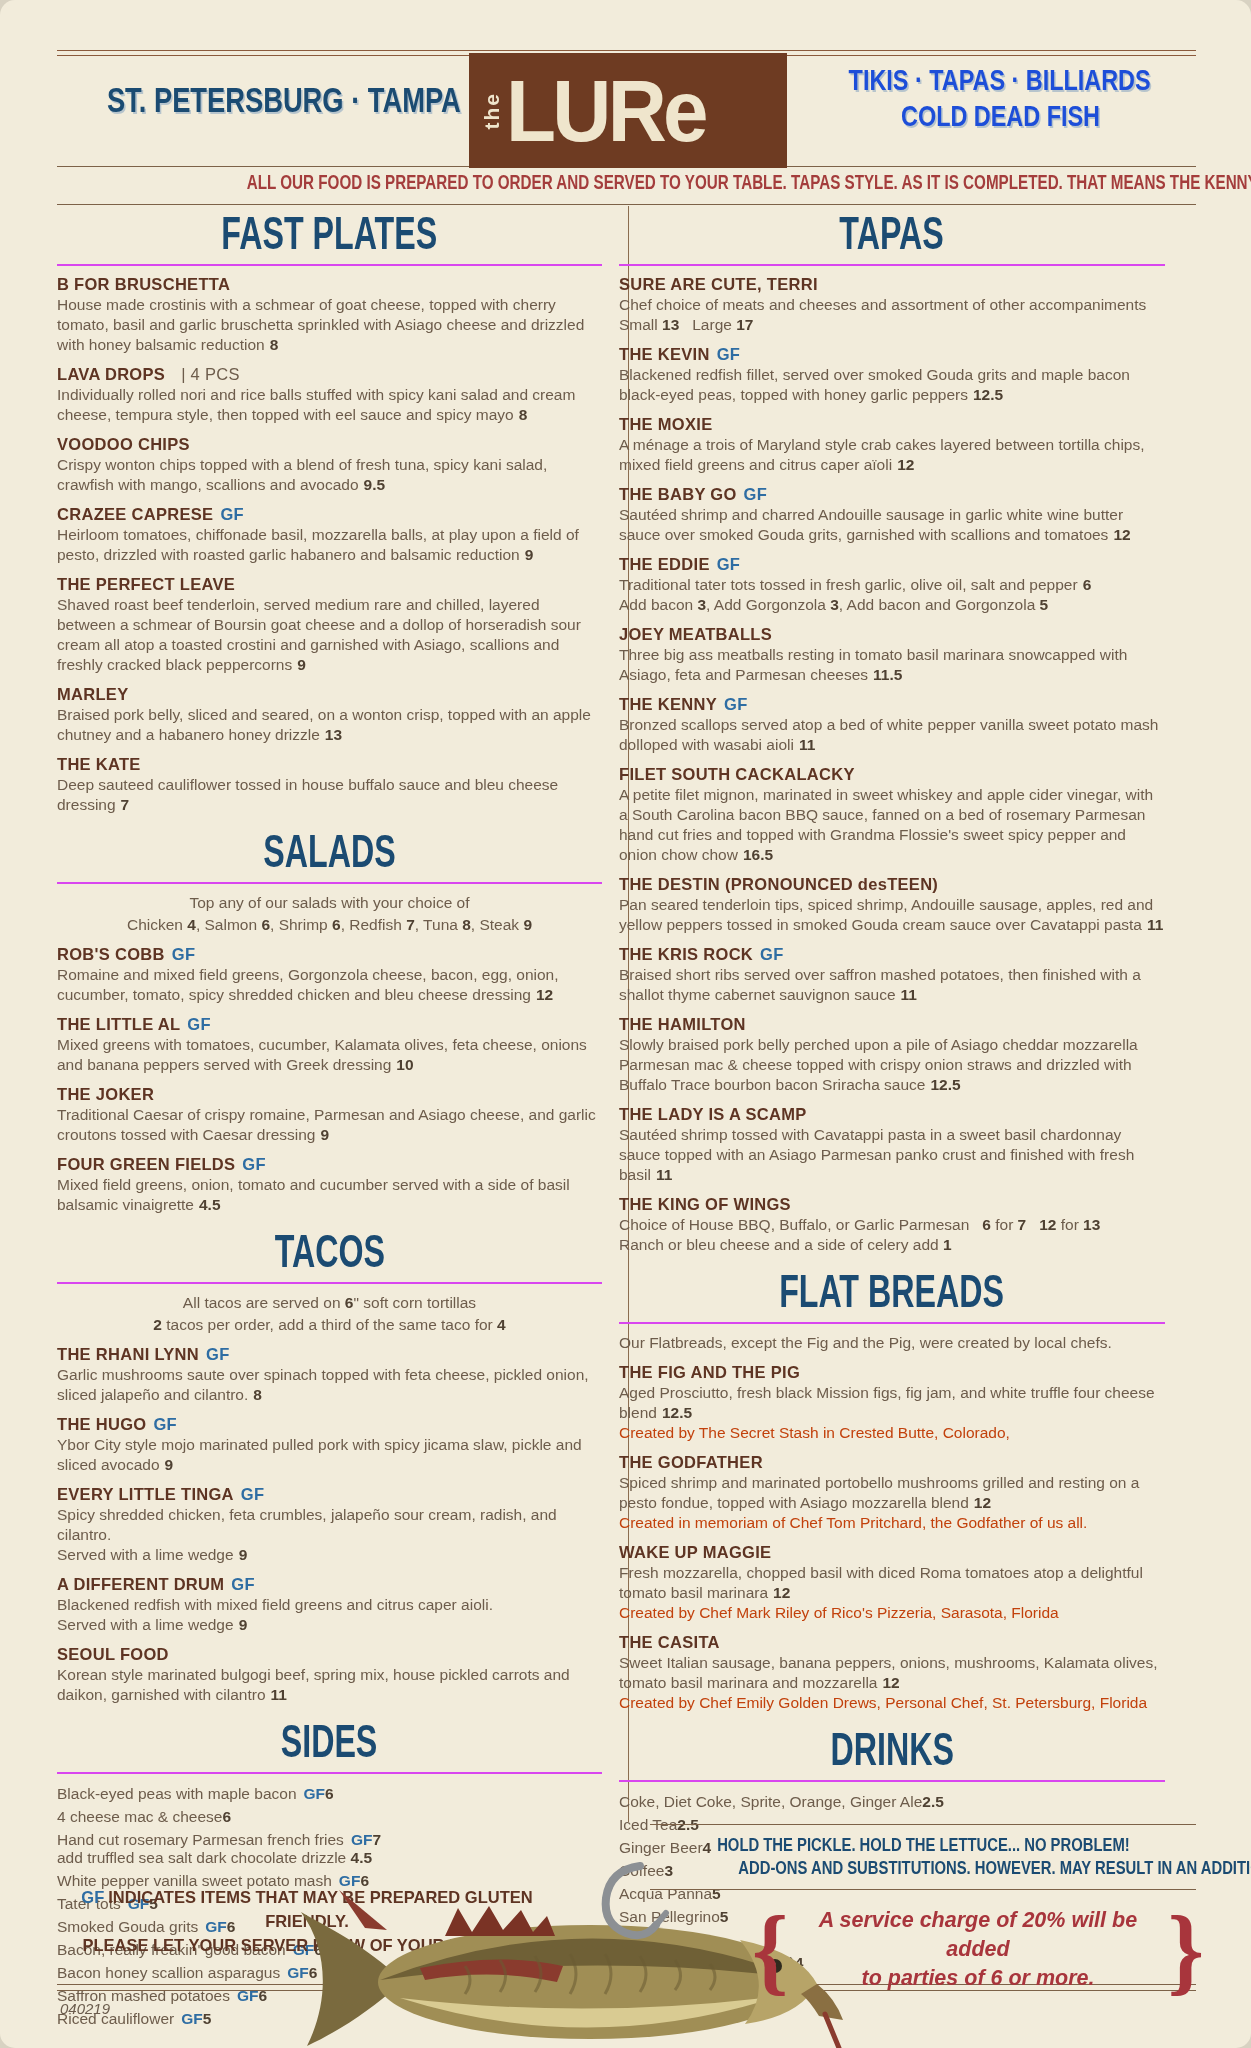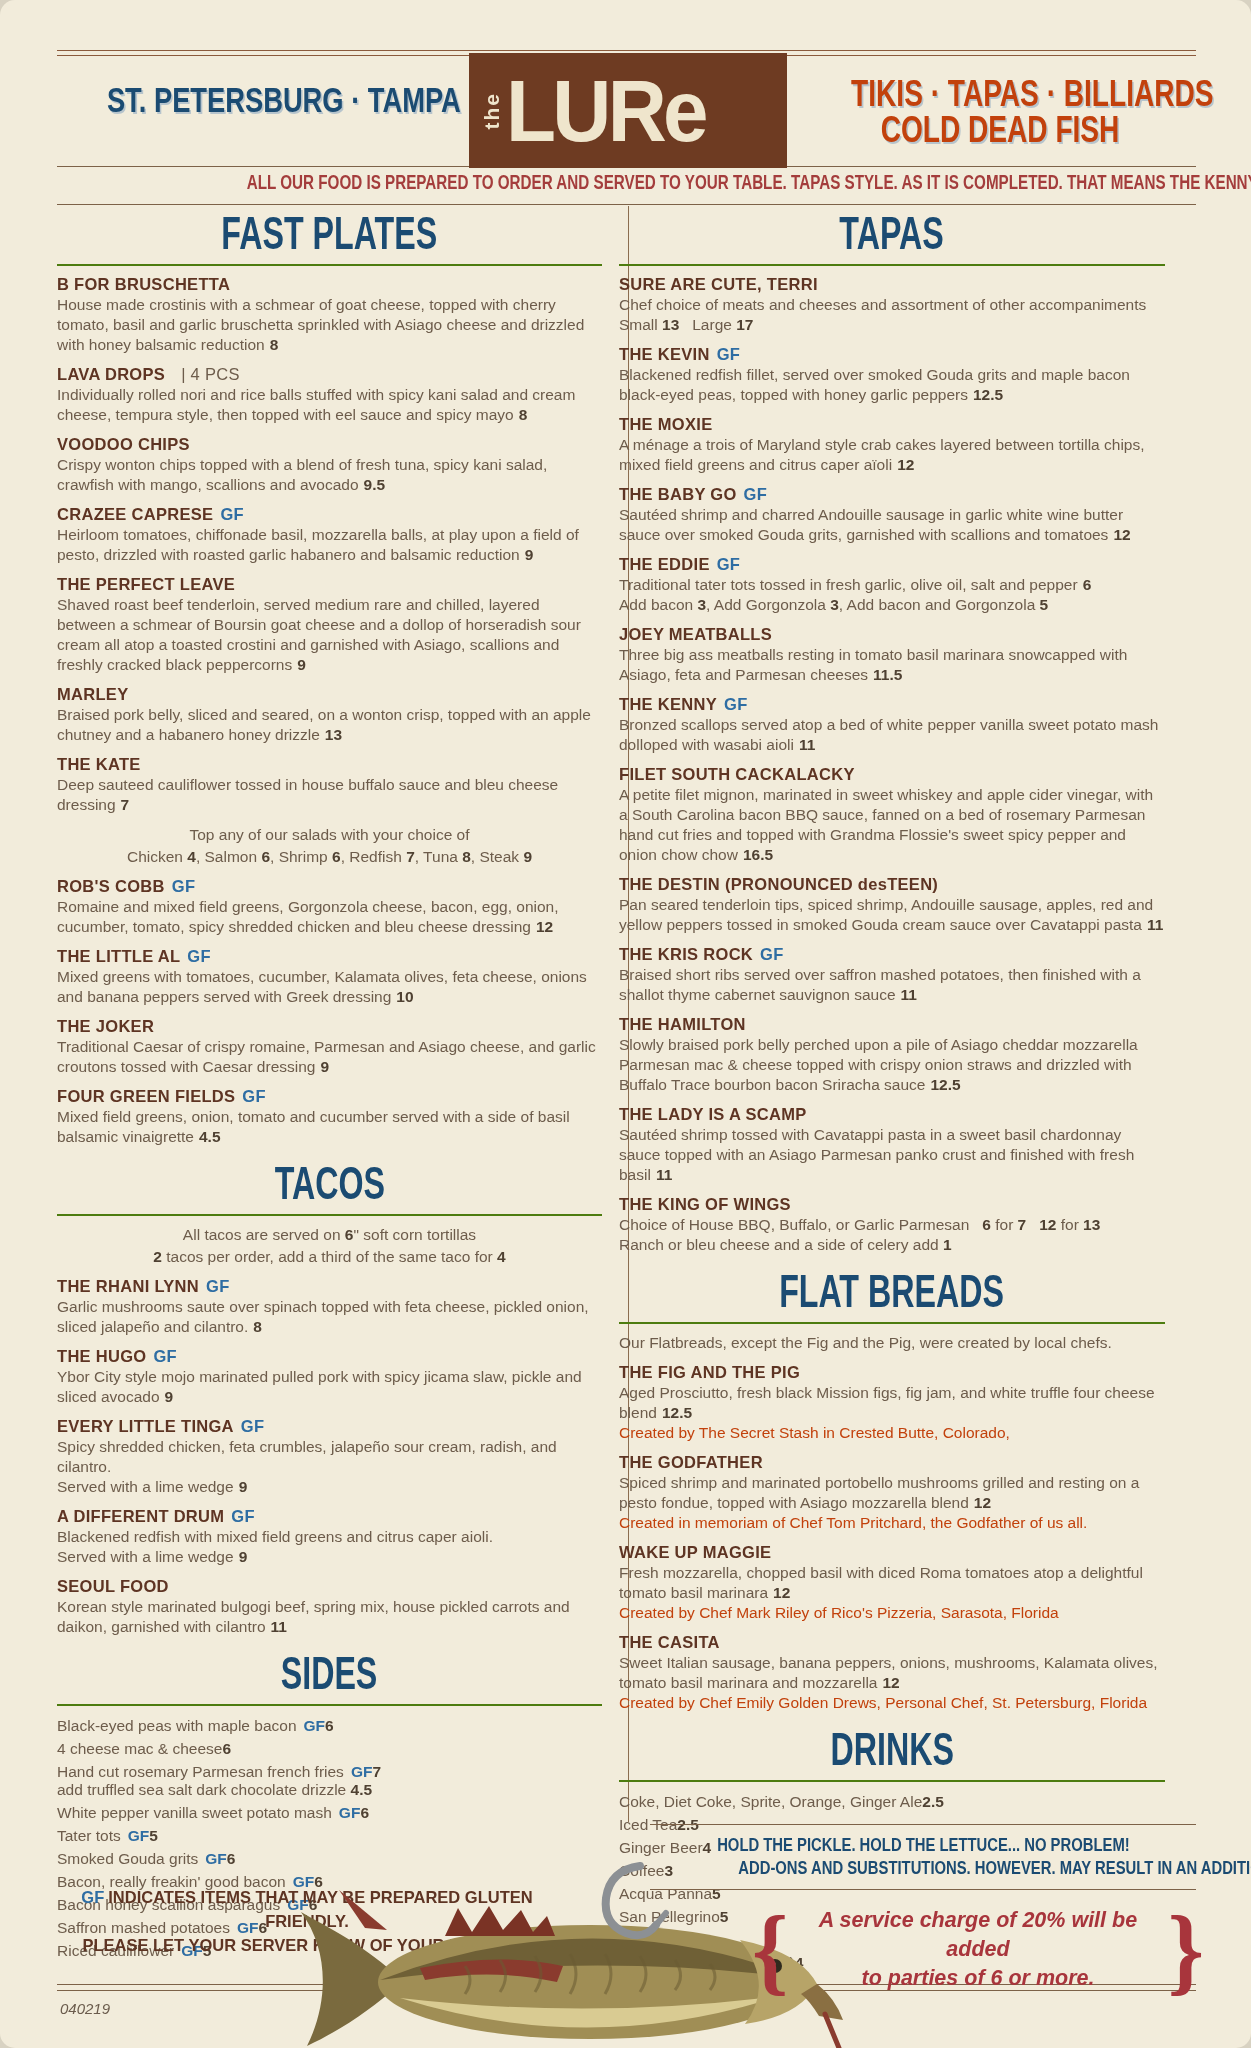--- a/index.html
+++ b/index.html
@@ -7,36 +7,36 @@
         overflow:hidden;font-family:"Liberation Sans",sans-serif;color:#6d5c4b;border-radius:15px;}
   
   .rule-double{position:absolute;left:57px;width:1139px;height:4px;
                border-top:1px solid #8b5a3c;border-bottom:1px solid #8b5a3c;}
   .rule-single{position:absolute;left:57px;width:1139px;border-top:1.5px solid #7d6248;}
   .cond{display:inline-block;transform:scaleX(.78);transform-origin:center;white-space:nowrap;}
   .cond-tight{display:inline-block;transform:scaleX(.7);transform-origin:center;white-space:nowrap;}
   
   .h-left{position:absolute;left:57px;top:80px;width:413px;text-align:center;color:#1b4b72;
           font-size:35px;font-weight:bold;text-shadow:2px 2px 0 rgba(168,186,200,.8);}
-  .h-right{position:absolute;left:800px;top:76px;width:400px;text-align:center;color:#c2410c;
-           font-size:36px;line-height:36px;font-weight:bold;text-shadow:2px 2px 0 rgba(168,186,200,.8);}
+  .h-right{position:absolute;left:800px;top:62px;width:400px;text-align:center;color:#1d4ed8;
+           font-size:30px;line-height:36px;font-weight:bold;text-shadow:2px 2px 0 rgba(168,186,200,.8);}
   .logo{position:absolute;left:470px;top:54px;width:316px;height:113px;background:#6e3b22;
         display:flex;align-items:center;z-index:3;box-shadow:0 0 0 1px #6e3b22;}
   .logo-the{writing-mode:vertical-rl;transform:rotate(180deg);color:#efe5cc;font-weight:bold;
             font-size:21px;letter-spacing:2px;margin:0 2px 0 10px;}
   .logo-main{color:#efe5cc;font-weight:bold;font-size:88px;letter-spacing:-4px;line-height:100px;
              transform:scaleX(.93);transform-origin:left center;}
   .banner{position:absolute;left:57px;top:171px;width:1139px;text-align:center;color:#a43d3c;
           font-size:19.5px;font-weight:bold;}
   
   .divider{position:absolute;left:628px;top:206px;height:1616px;border-left:1.5px solid #8b6d4f;}
   .col{position:absolute;top:206px;}
   .col-left{left:57px;width:545px;}
   .col-right{left:619px;width:546px;}
-  .sec-head{text-align:center;border-bottom:2px solid #4d7c0f;padding:2px 0 6px;margin:0 0 8px;}
+  .sec-head{text-align:center;border-bottom:2px solid #d946ef;padding:2px 0 6px;margin:0 0 8px;}
   .sec-title{font-size:46px;font-weight:bold;color:#1b4b72;line-height:50px;}
   .sec-intro{text-align:center;font-size:15.5px;line-height:22px;color:#6d5c4b;
              white-space:pre-line;margin:2px 0 8px;}
   .item{margin:0 0 9px;}
   .item-head{font-size:16.5px;font-weight:bold;color:#5e3423;letter-spacing:.3px;line-height:21px;}
   .gf{color:#2e6da3;font-weight:bold;margin-left:7px;}
   .gf:empty{display:none;}
   .suffix{color:#6d5c4b;font-weight:normal;margin-left:16px;}
   .suffix:empty{display:none;}
   .item-desc{font-size:15.5px;line-height:20px;color:#6d5c4b;}
@@ -144,20 +144,23 @@
 
           <div class="item">
             <div class="item-head"><span>THE KATE</span></div>
             <div class="item-desc"><span class="txt">Deep sauteed cauliflower tossed in house buffalo sauce and bleu cheese dressing</span><b class="price">7</b></div>
 
           </div>
         </div>
     </section>
 
     <section>
+      <div class="sec-head">
+        <span class="sec-title cond-tight">SALADS</span>
+      </div>
       <div class="sec-intro">Top any of our salads with your choice of
 Chicken <b>4</b>, Salmon <b>6</b>, Shrimp <b>6</b>, Redfish <b>7</b>, Tuna <b>8</b>, Steak <b>9</b></div>
       <div>
 
           <div class="item">
             <div class="item-head"><span>ROB'S COBB</span><span class="gf">GF</span></div>
             <div class="item-desc"><span class="txt">Romaine and mixed field greens, Gorgonzola cheese, bacon, egg, onion, cucumber, tomato, spicy shredded chicken and bleu cheese dressing</span><b class="price">12</b></div>
 
           </div>
 

